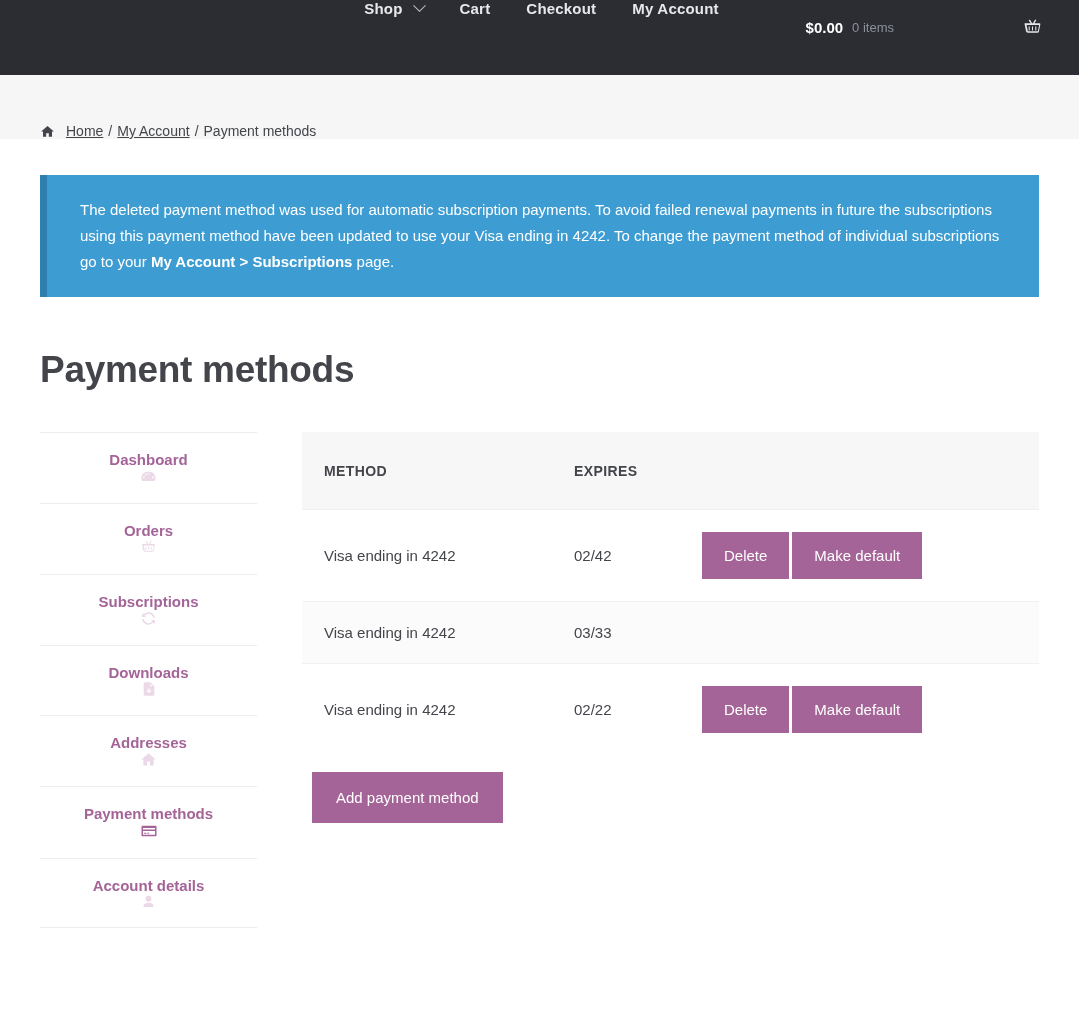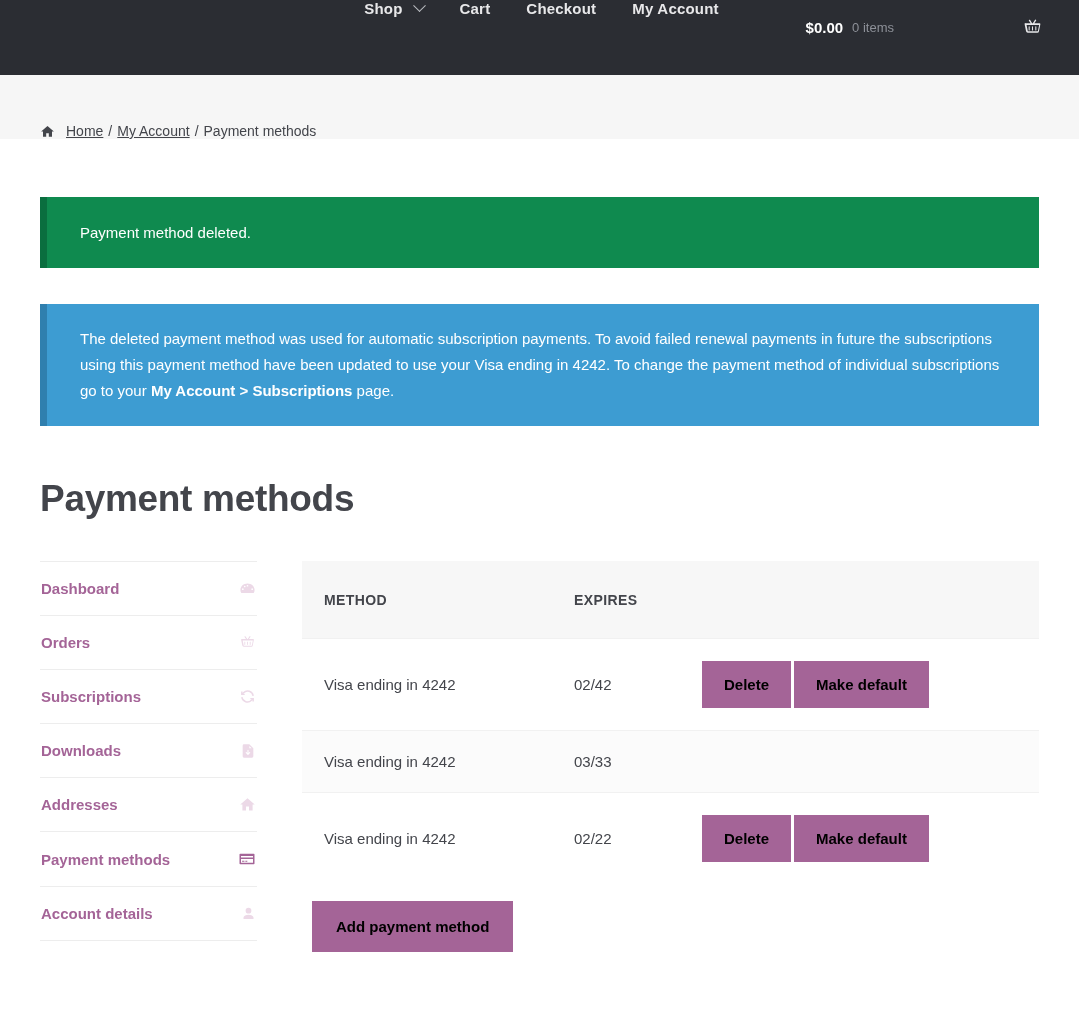--- a/index.html
+++ b/index.html
@@ -139,20 +139,21 @@
   .account-nav a {
     display: flex;
     align-items: center;
     justify-content: space-between;
     padding: 18px 1px 18px 1px;
     color: #a46497;
     font-size: 15px;
     font-weight: bold;
     text-decoration: none;
     cursor: pointer;
+    flex-direction: column;
   }
   .nav-ico {
     color: #ecd9e7;
     display: flex;
     align-items: center;
   }
   .account-nav li.is-active .nav-ico { color: #a46497; }
 
   
   .panel { flex: 1; margin-left: 45px; }
@@ -180,23 +181,23 @@
     border-top: 1px solid #f1f1f1;
   }
   tbody tr:nth-child(even) td { background: #fbfbfb; }
   .col-method { width: 250px; }
   .col-expires { width: 150px; }
   .col-actions { padding-left: 0 !important; }
 
   .btn {
     display: inline-block;
     background: #a46497;
-    color: #000000;
-    font-size: 15px;
-    font-weight: bold;
+    color: #ffffff;
+    font-size: 15px;
+    font-weight: normal;
     border: none;
     padding: 16px 22px;
     cursor: pointer;
     line-height: 1;
     font-family: "Liberation Sans", sans-serif;
   }
   .btn + .btn { margin-left: 3px; }
   .btn-add {
     margin-top: 17px;
     padding: 18px 24px;
@@ -243,23 +244,20 @@
   </span>
   <a class="crumb-link">Home</a>
   <span class="crumb-sep">/</span>
   <a class="crumb-link">My Account</a>
   <span class="crumb-sep">/</span>
   <span class="crumb-current">Payment methods</span>
 </nav>
 
 <main class="content">
 
-  <div class="notice">
-    <span>Payment method deleted.</span>
-  </div>
 
   <div class="info-box">
     <span>The deleted payment method was used for automatic subscription payments. To avoid failed renewal payments in future the subscriptions using this payment method have been updated to use your Visa ending in 4242. To change the payment method of individual subscriptions go to your </span><b>My Account &gt; Subscriptions</b><span> page.</span>
   </div>
 
   <h1 class="page-title">Payment methods</h1>
 
   <div class="account-wrap">
 
     <ul class="account-nav">

